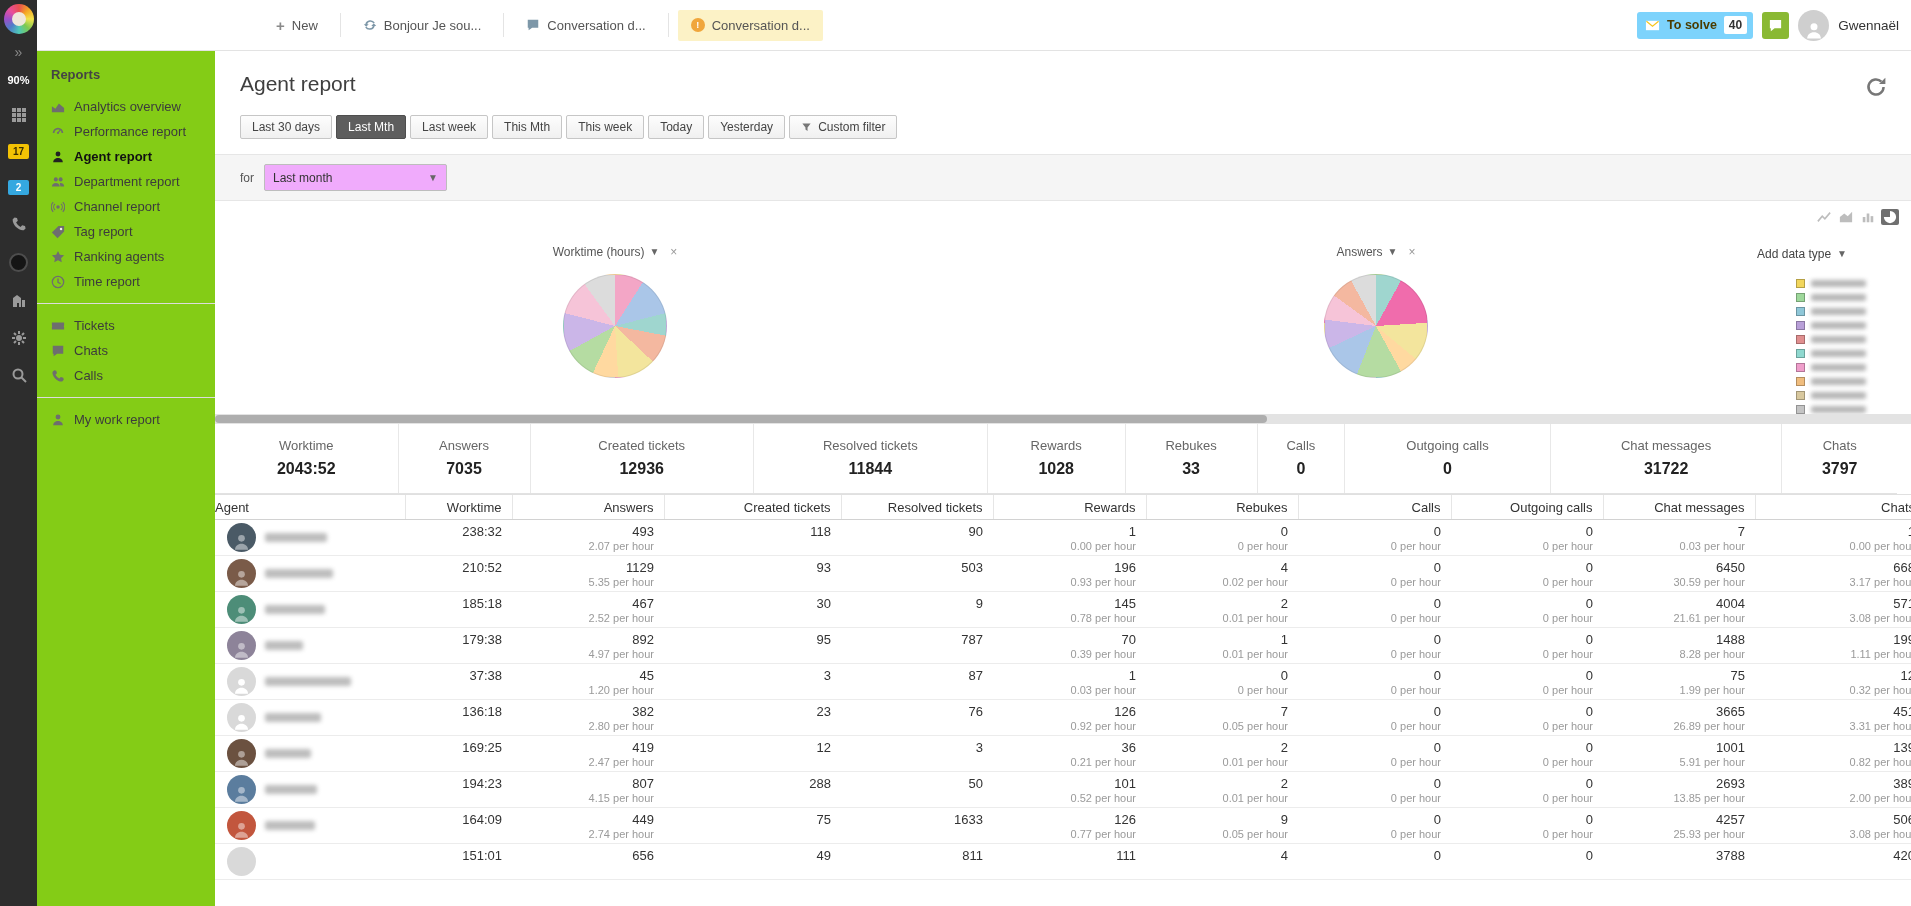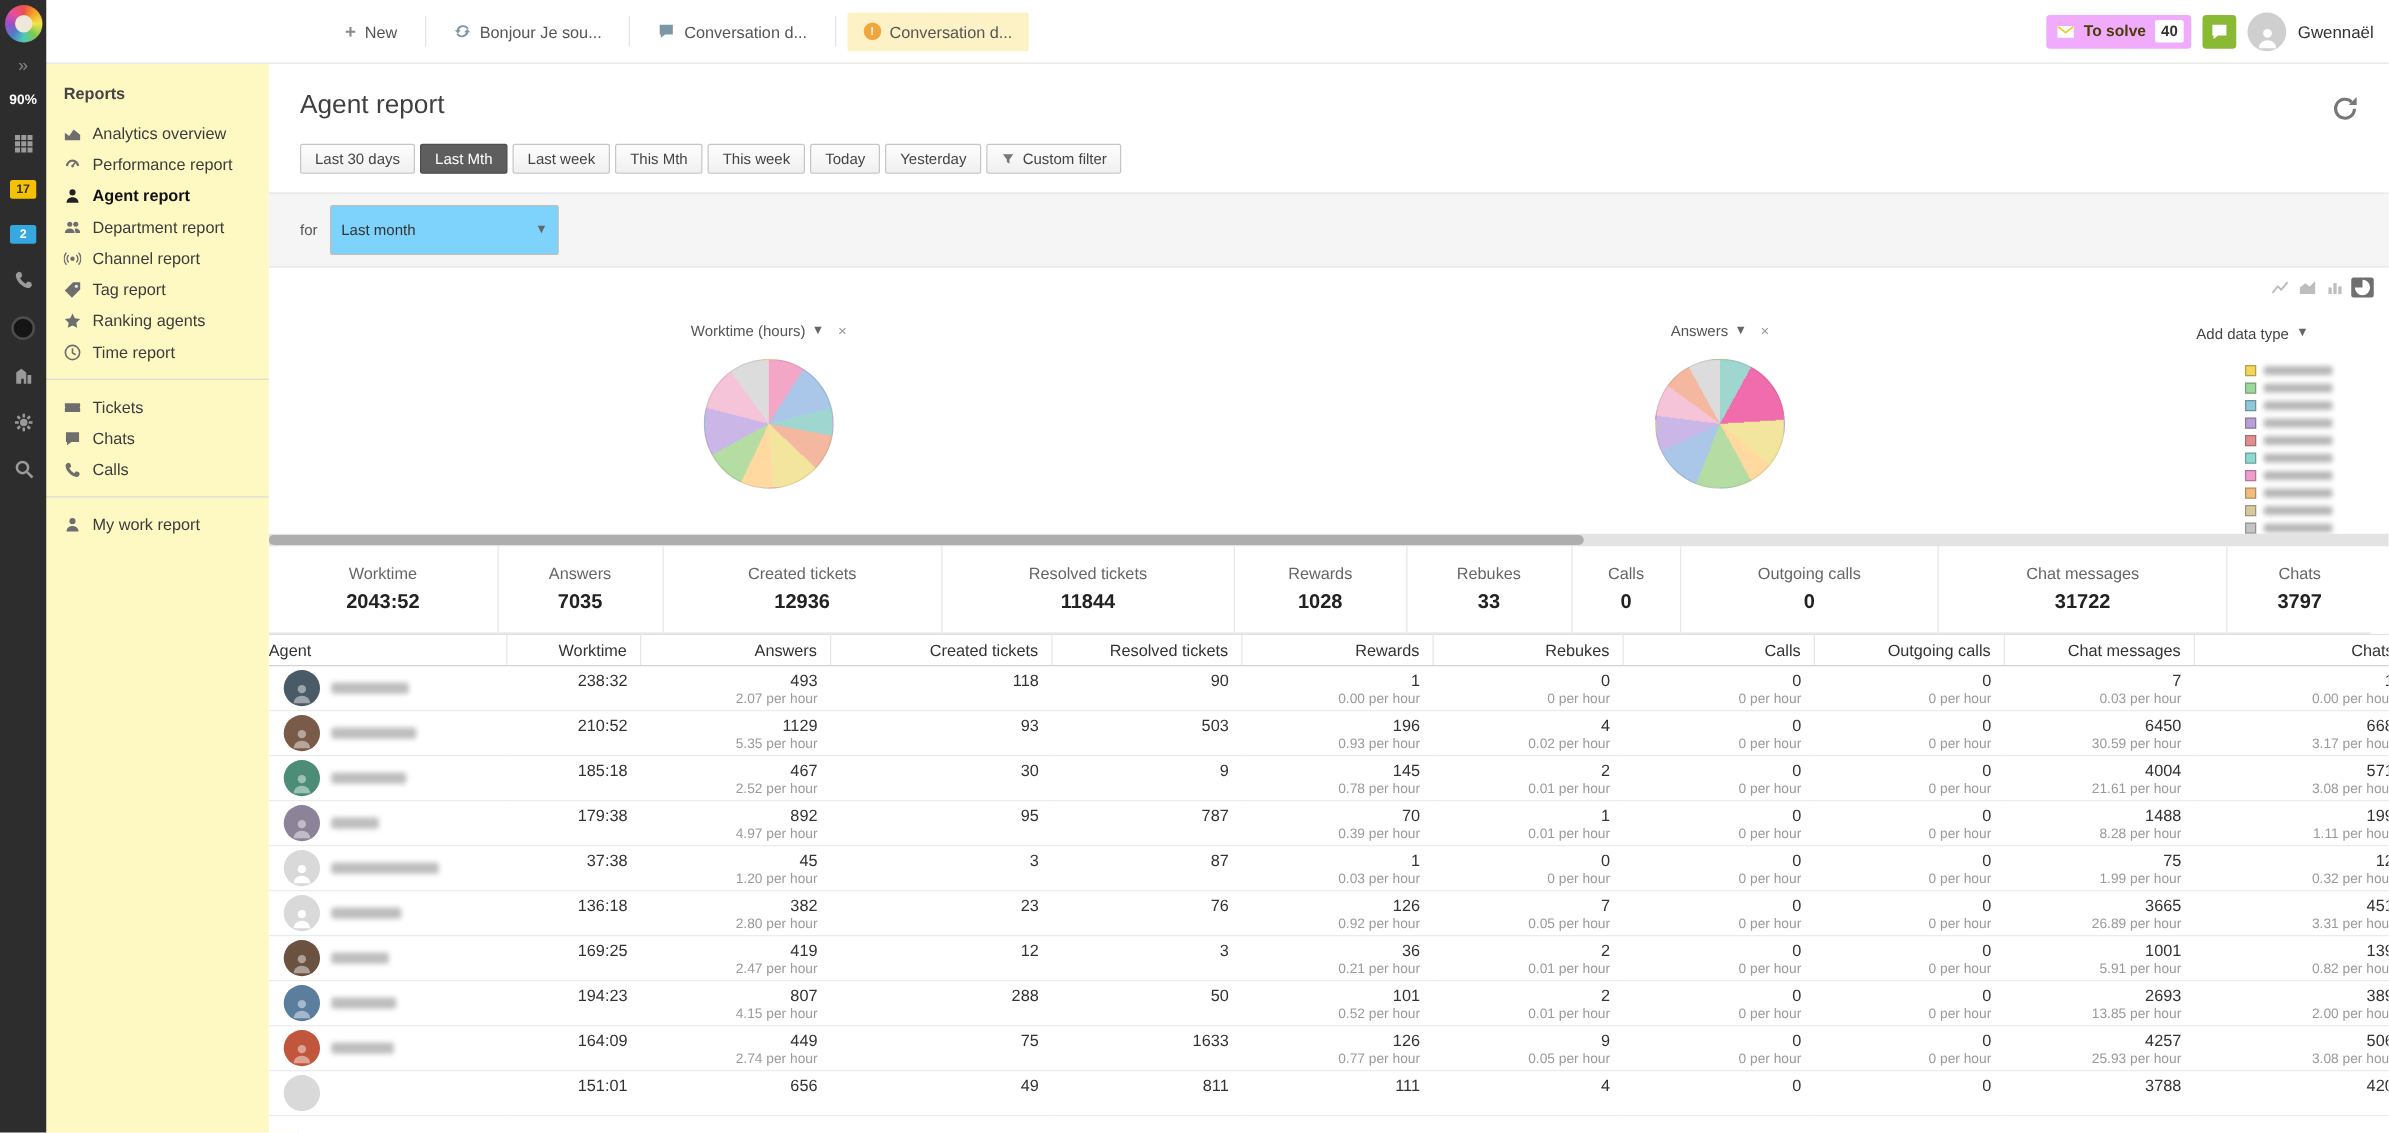--- a/index.html
+++ b/index.html
@@ -29,55 +29,55 @@
   .tabs{display:flex;align-items:center;margin-left:226px;gap:2px}
   .tab-sep{width:1px;height:24px;background:#e4e4e4;margin:0 7px}
   .tab{display:flex;align-items:center;gap:7px;height:31px;padding:0 13px;border-radius:2px;
     font-size:13px;color:#555;cursor:pointer;white-space:nowrap}
   .tab.active{background:#fcf2c6}
   .tab .icn{width:14px;height:14px;color:#7d97a8}
   .plus-glyph{font-size:15px;color:#8a8a8a;font-weight:bold;line-height:1}
   .alert-dot{width:14px;height:14px;border-radius:50%;background:#f0a63c;color:#fff;font-size:9px;
     font-weight:bold;display:flex;align-items:center;justify-content:center}
   .topbar-right{margin-left:auto;display:flex;align-items:center;gap:9px;padding-right:12px}
-  .to-solve{display:flex;align-items:center;gap:7px;background:#f0abfc;border-radius:3px;height:27px;
+  .to-solve{display:flex;align-items:center;gap:7px;background:#7dd3fc;border-radius:3px;height:27px;
     padding:0 6px 0 8px;font-size:12.5px;font-weight:bold;color:#4a3b00;cursor:pointer}
   .to-solve .icn{width:15px;height:15px;color:#fff}
   .to-solve-count{background:#fff;border-radius:2px;color:#333;font-size:12px;padding:2px 5px;font-weight:bold}
   .green-btn{width:27px;height:27px;background:#8ab933;border-radius:3px;display:flex;align-items:center;
     justify-content:center;cursor:pointer}
   .green-btn .icn{width:15px;height:15px;color:#fff}
   .user-avatar{width:31px;height:31px;border-radius:50%;background:#cfcfcf;display:flex;align-items:flex-end;
     justify-content:center;overflow:hidden;cursor:pointer}
   .user-avatar .icn{width:20px;height:20px;color:#fff}
   .user-name{font-size:13.5px;color:#333;cursor:pointer}
 
   
-  .nav{position:absolute;left:37px;top:51px;bottom:0;width:202px;background:#fef9c3;
+  .nav{position:absolute;left:37px;top:51px;bottom:0;width:202px;background:#84cc16;
     border-right:1px solid #ddd;padding-top:6px;font-size:13px;color:#3c3c3c}
   .nav-title{padding:10px 0 12px 14px;color:#444;font-weight:bold}
   .nav-item{display:flex;align-items:center;gap:9px;height:25px;padding-left:14px;cursor:pointer}
   .nav-item .icn{width:14px;height:14px;color:#6e6e6e}
   .nav-item.active{font-weight:bold;color:#111}
   .nav-item.active .icn{color:#222}
   .nav-sep{height:1px;background:#dcdcdc;margin:9px 0}
 
   
   .main{position:absolute;left:215px;top:51px;right:0;bottom:0;background:#fff;overflow:hidden}
   .page-head{display:flex;justify-content:space-between;align-items:flex-start;padding:21px 24px 0 25px}
   .page-title{font-size:21px;color:#3f3f3f;font-weight:normal}
   .refresh-btn{width:22px;height:22px;color:#777;margin-top:4px;cursor:pointer}
   .filter-row{display:flex;gap:4px;padding:17px 0 0 25px}
   .fbtn{display:flex;align-items:center;gap:6px;border:1px solid #c6c6c6;background:linear-gradient(#fdfdfd,#f0f0f0);
     border-radius:2px;padding:4px 11px;font-size:12px;color:#444;cursor:pointer;white-space:nowrap}
   .fbtn.active{background:#5e5e5e;border-color:#4e4e4e;color:#fff}
   .fbtn .icn{width:11px;height:11px;color:#777}
   .for-band{margin-top:15px;background:#f5f5f5;border-top:1px solid #e6e6e6;border-bottom:1px solid #e6e6e6;
     padding:9px 25px;display:flex;align-items:center;gap:10px;font-size:12px;color:#555}
-  .select{width:183px;height:40px;background:#7dd3fc;border:1px solid #bdbdbd;border-radius:2px;display:flex;
+  .select{width:183px;height:27px;background:#f0abfc;border:1px solid #bdbdbd;border-radius:2px;display:flex;
     align-items:center;justify-content:space-between;padding:0 8px;font-size:12px;color:#333;cursor:pointer}
   .chev{color:#666;font-size:10px;line-height:1}
 
   
   .chart-area{position:relative;height:213px}
   .chart-tools{position:absolute;top:8px;right:12px;display:flex;gap:4px}
   .ctool{width:18px;height:16px;color:#bdbdbd;cursor:pointer;display:flex;align-items:center;justify-content:center}
   .ctool .icn{width:14px;height:14px;color:inherit}
   .ctool.active{background:#6f6f6f;border-radius:2px}
   .ctool.active .icn{color:#fff}

